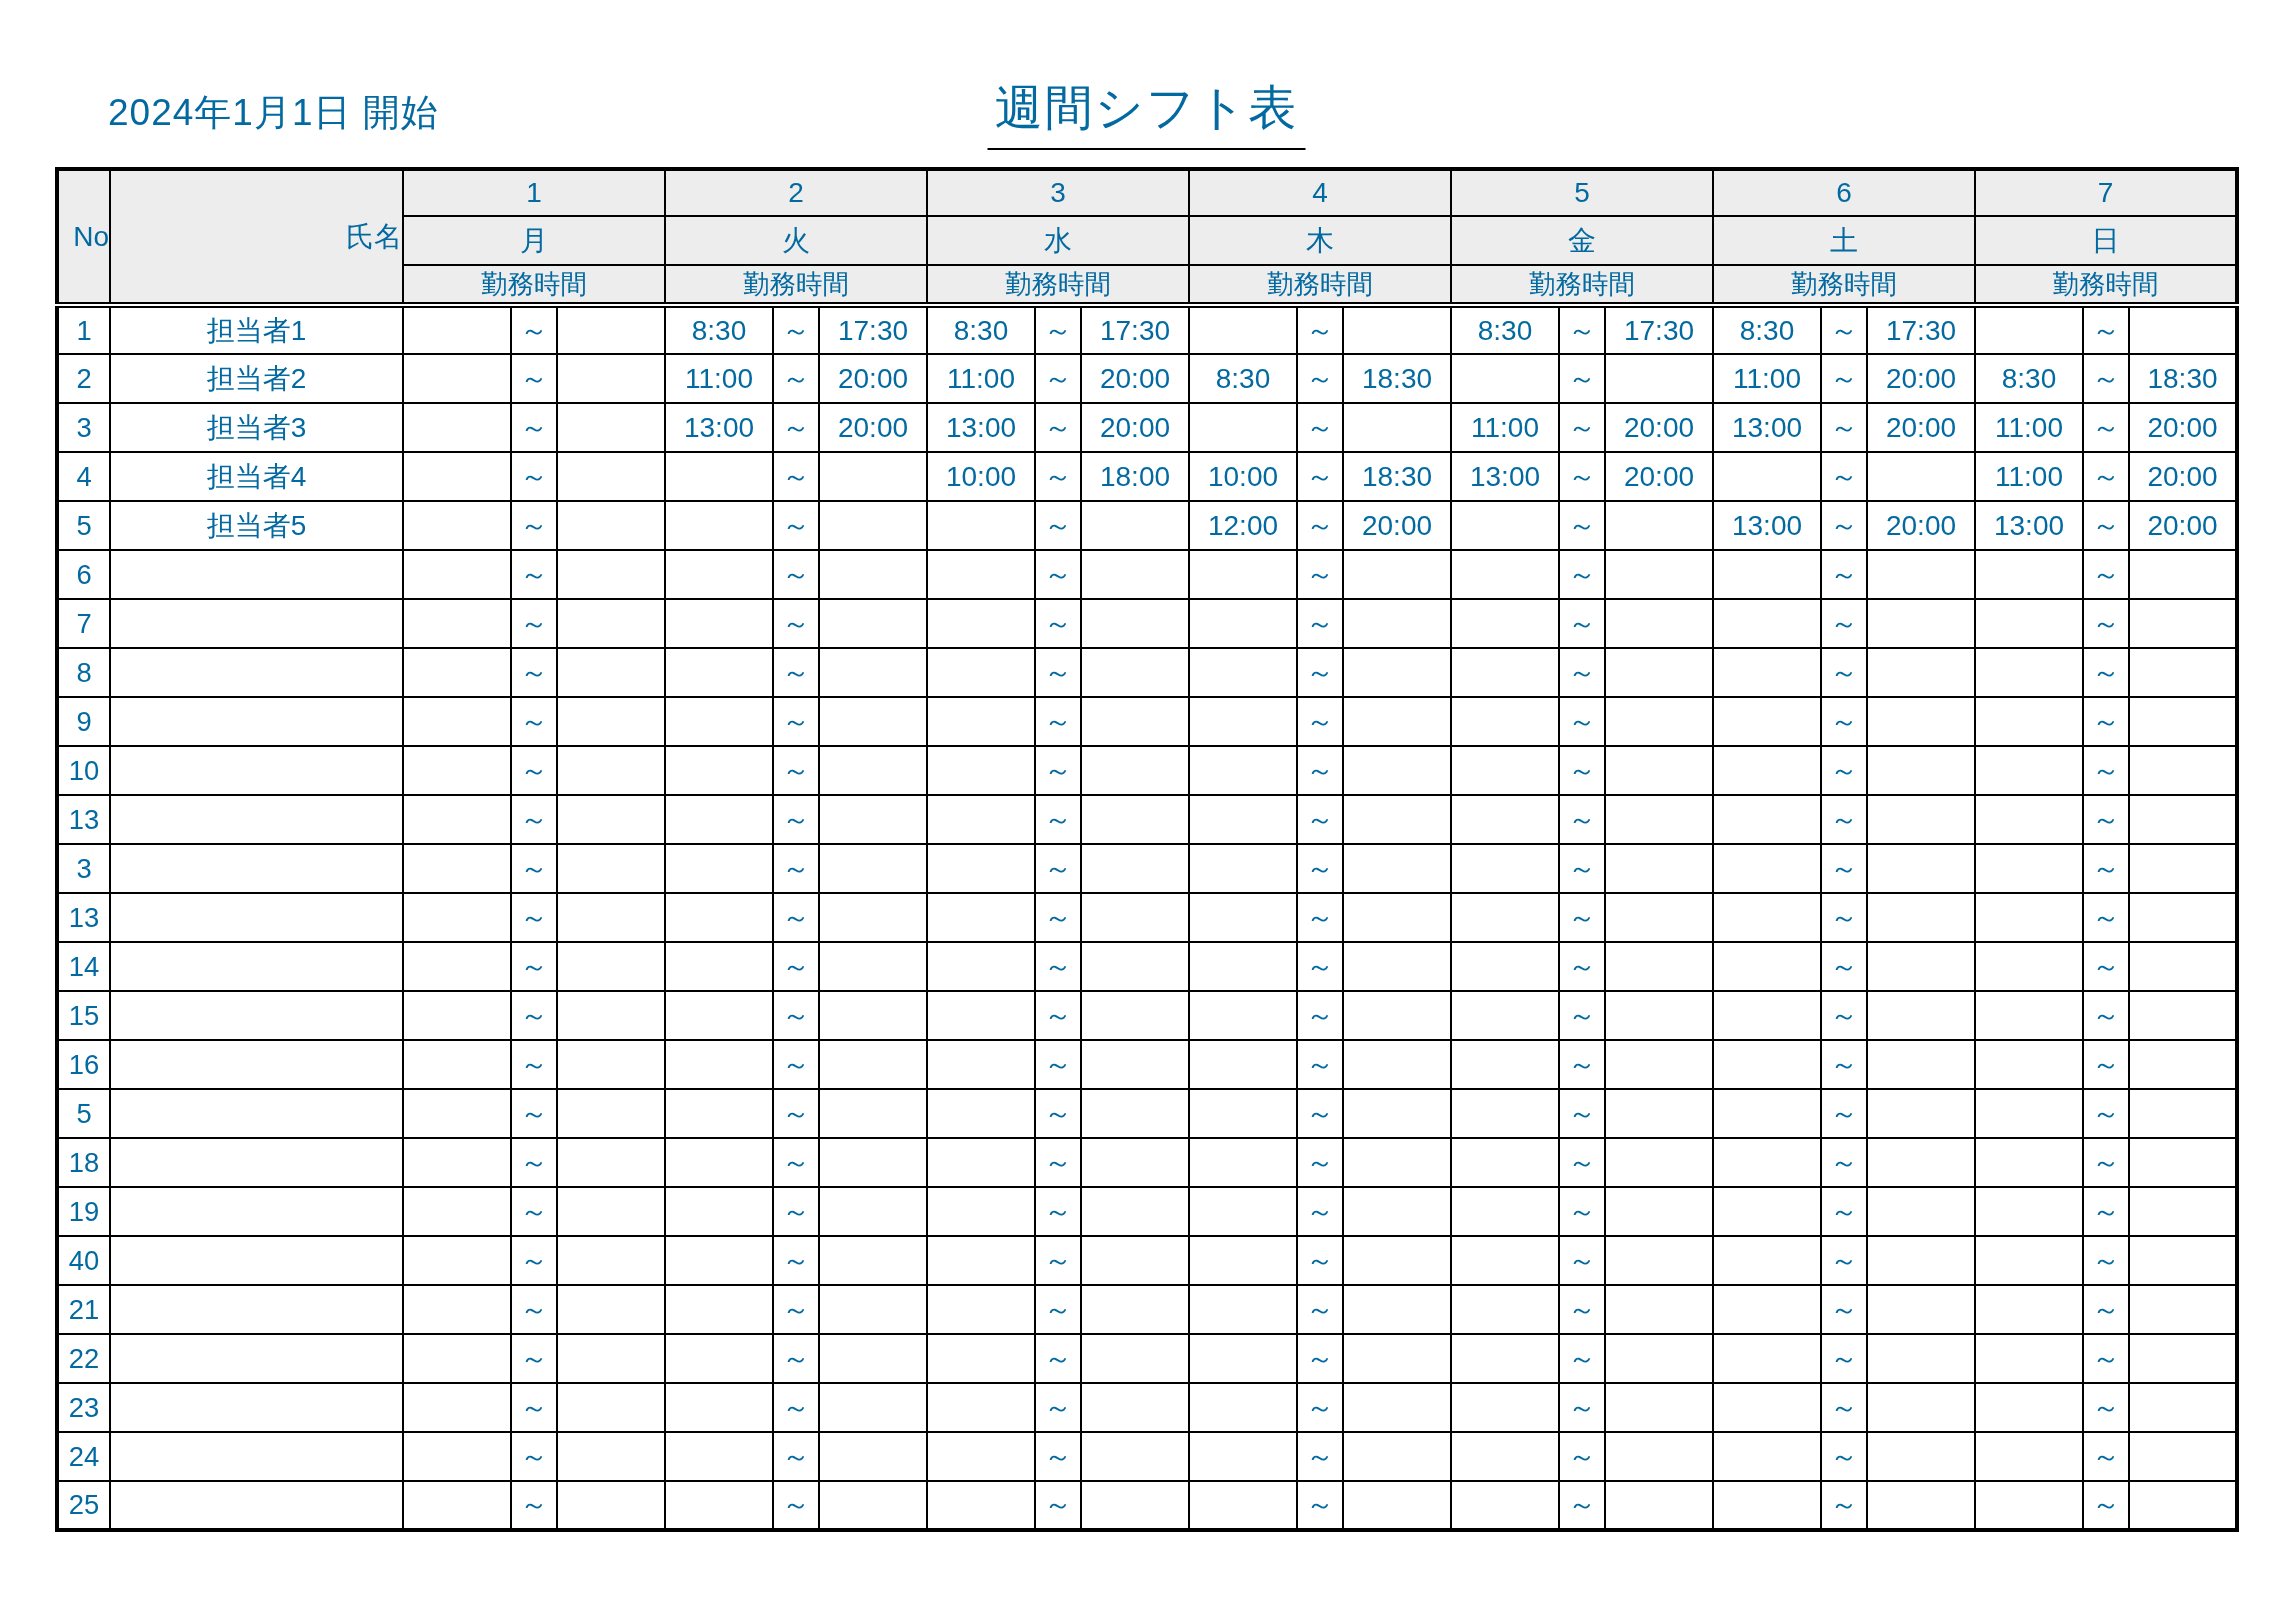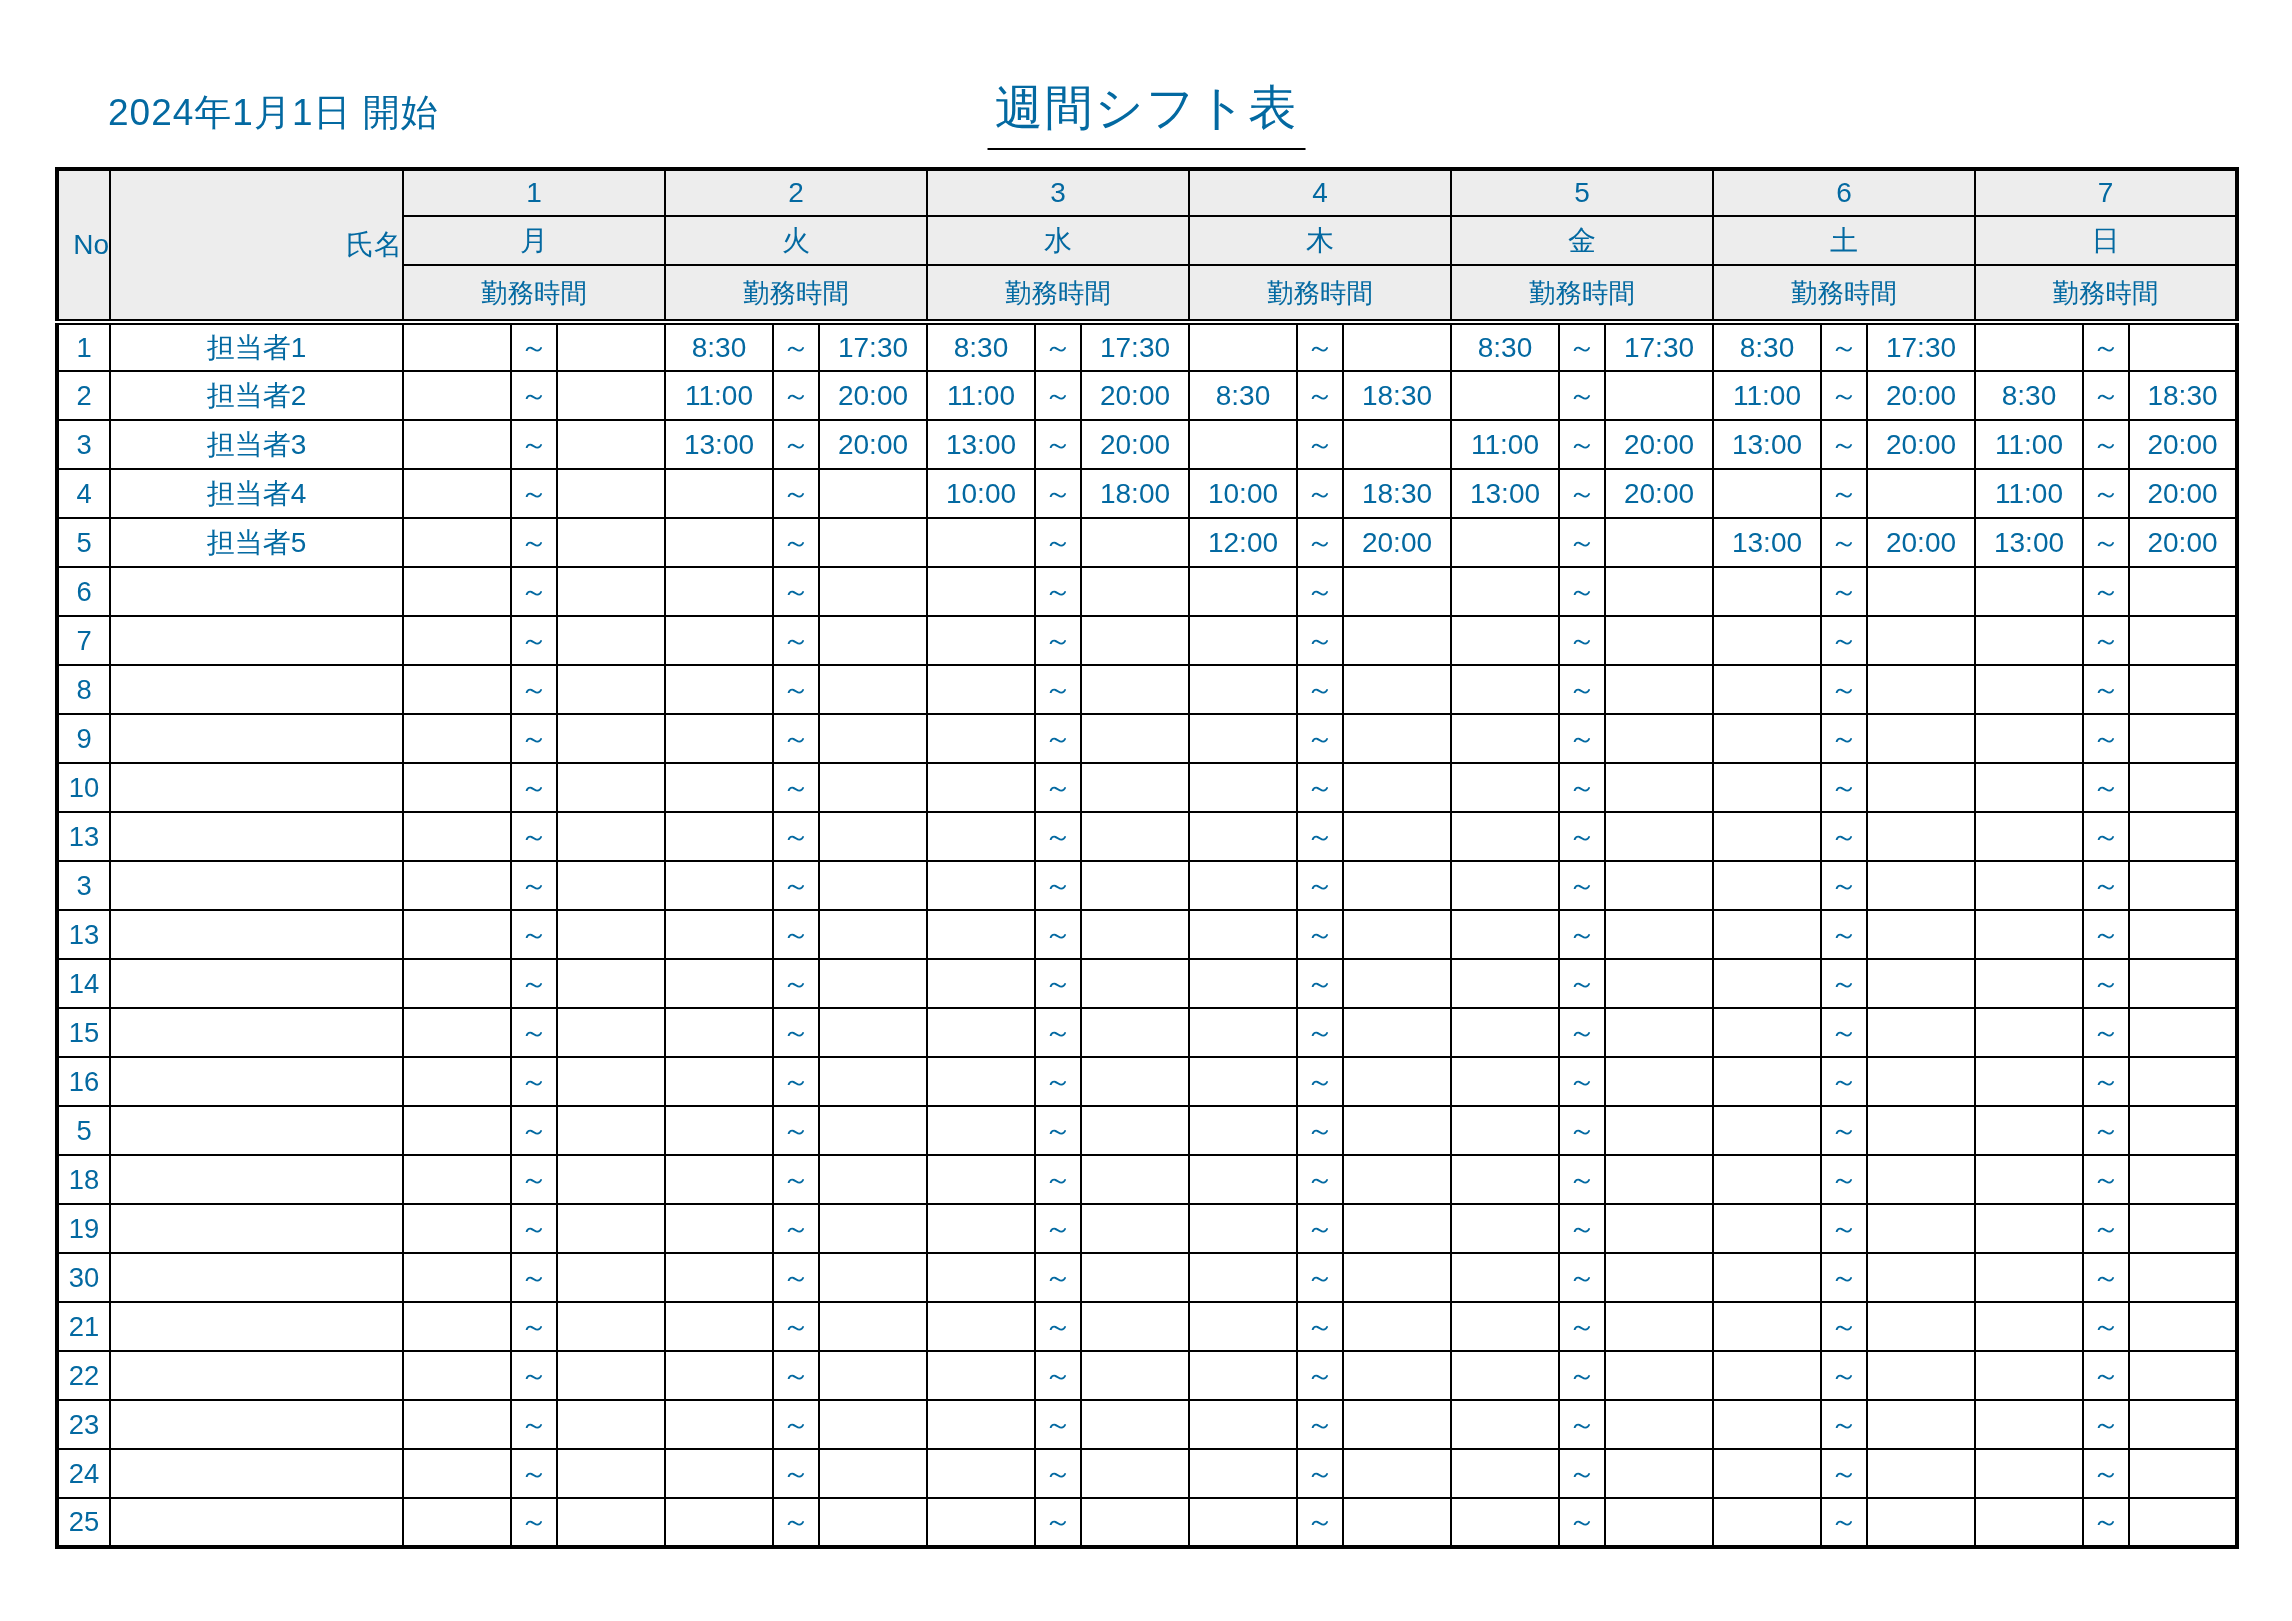--- a/index.html
+++ b/index.html
@@ -49,21 +49,21 @@
     overflow:hidden;
     white-space:nowrap;
     box-sizing:border-box;
   }
   thead td{
     background:#ededed;
     font-size:28px;
   }
   thead tr.row-num td{height:47px;}
   thead tr.row-day td{height:49px;}
-  thead tr.row-hours td{height:57px;font-size:26.5px;border-bottom:6.9px double #000;}
+  thead tr.row-hours td{height:40px;font-size:26.5px;border-bottom:6.9px double #000;}
   thead td.corner{border-bottom:6.9px double #000;text-align:right;}
   tbody td{height:49px;font-size:28px;background:#fff;}
   td.dstart{border-left:2.9px solid #000;}
   td.name-col{border-right:2.9px solid #000;}
   tbody td.no-cell{font-size:27.4px;}
 </style>
 </head>
 <body>
 
 <div class="page">
@@ -598,21 +598,21 @@
           <td>～</td>
           <td></td>
           <td class="dstart"></td>
           <td>～</td>
           <td></td>
           <td class="dstart"></td>
           <td>～</td>
           <td></td>
         </tr>
         <tr>
-          <td class="no-cell">30</td>
+          <td class="no-cell">40</td>
           <td class="name-col"></td>
           <td class="dstart"></td>
           <td>～</td>
           <td></td>
           <td class="dstart"></td>
           <td>～</td>
           <td></td>
           <td class="dstart"></td>
           <td>～</td>
           <td></td>

